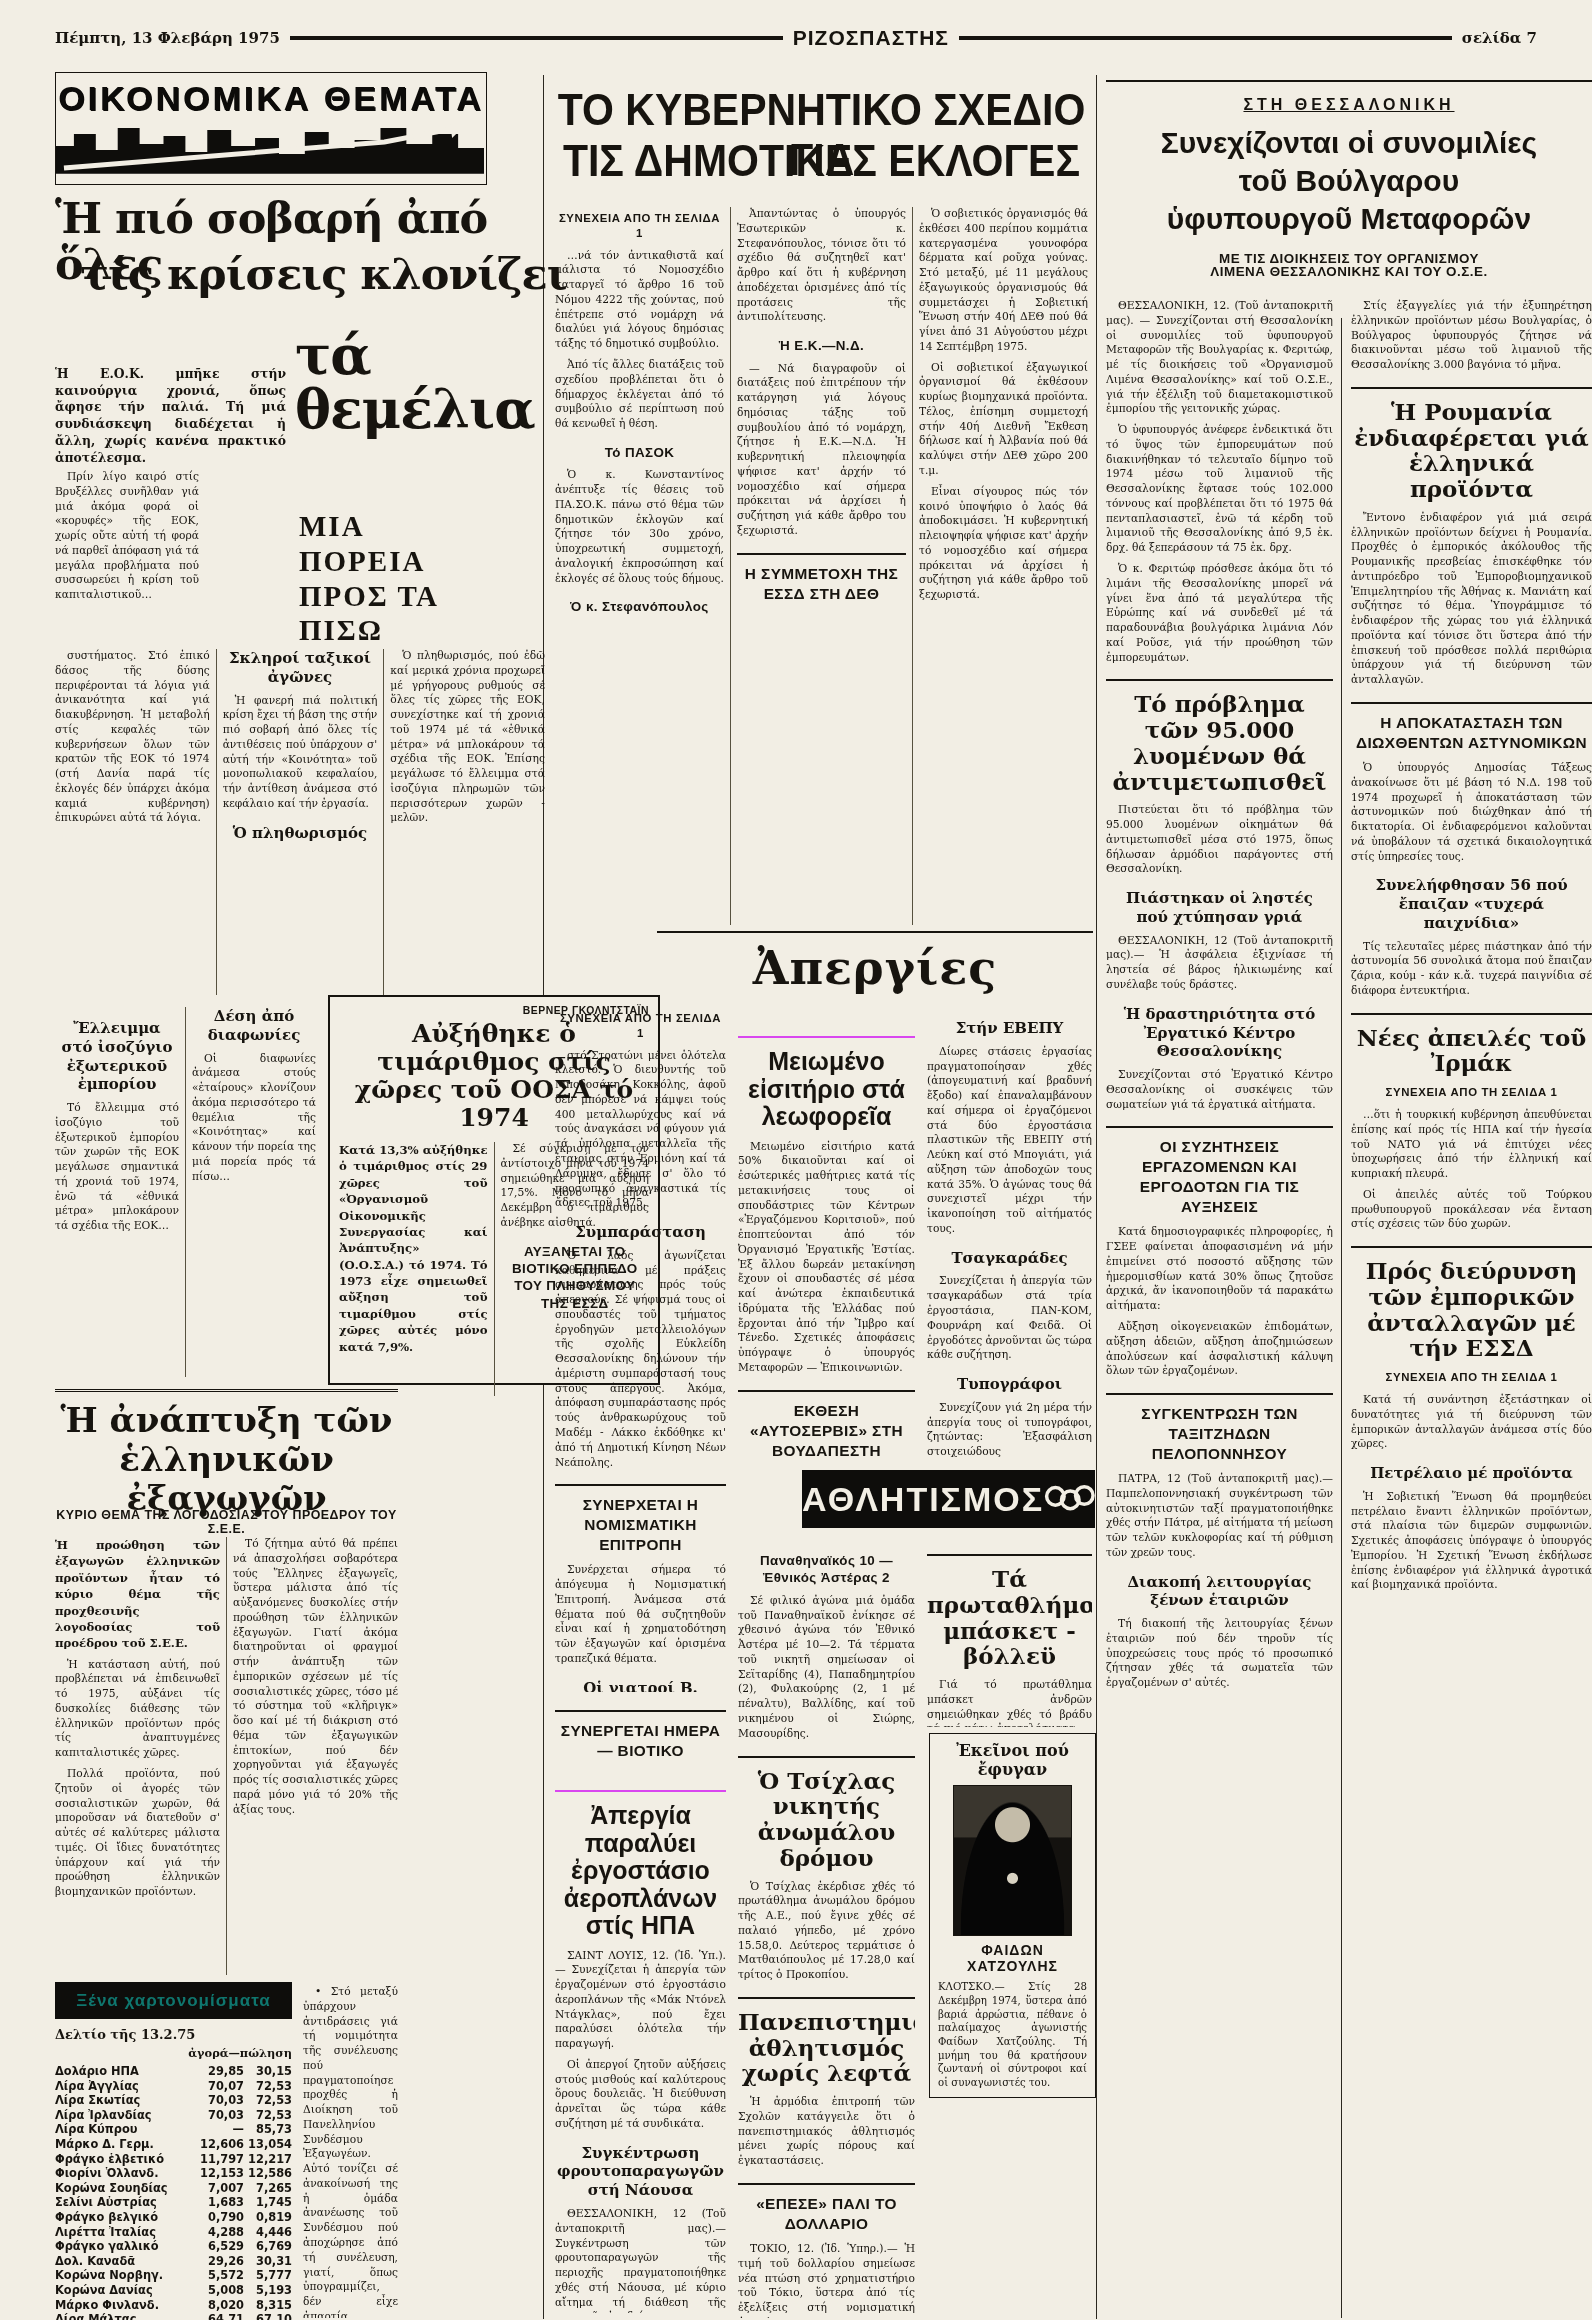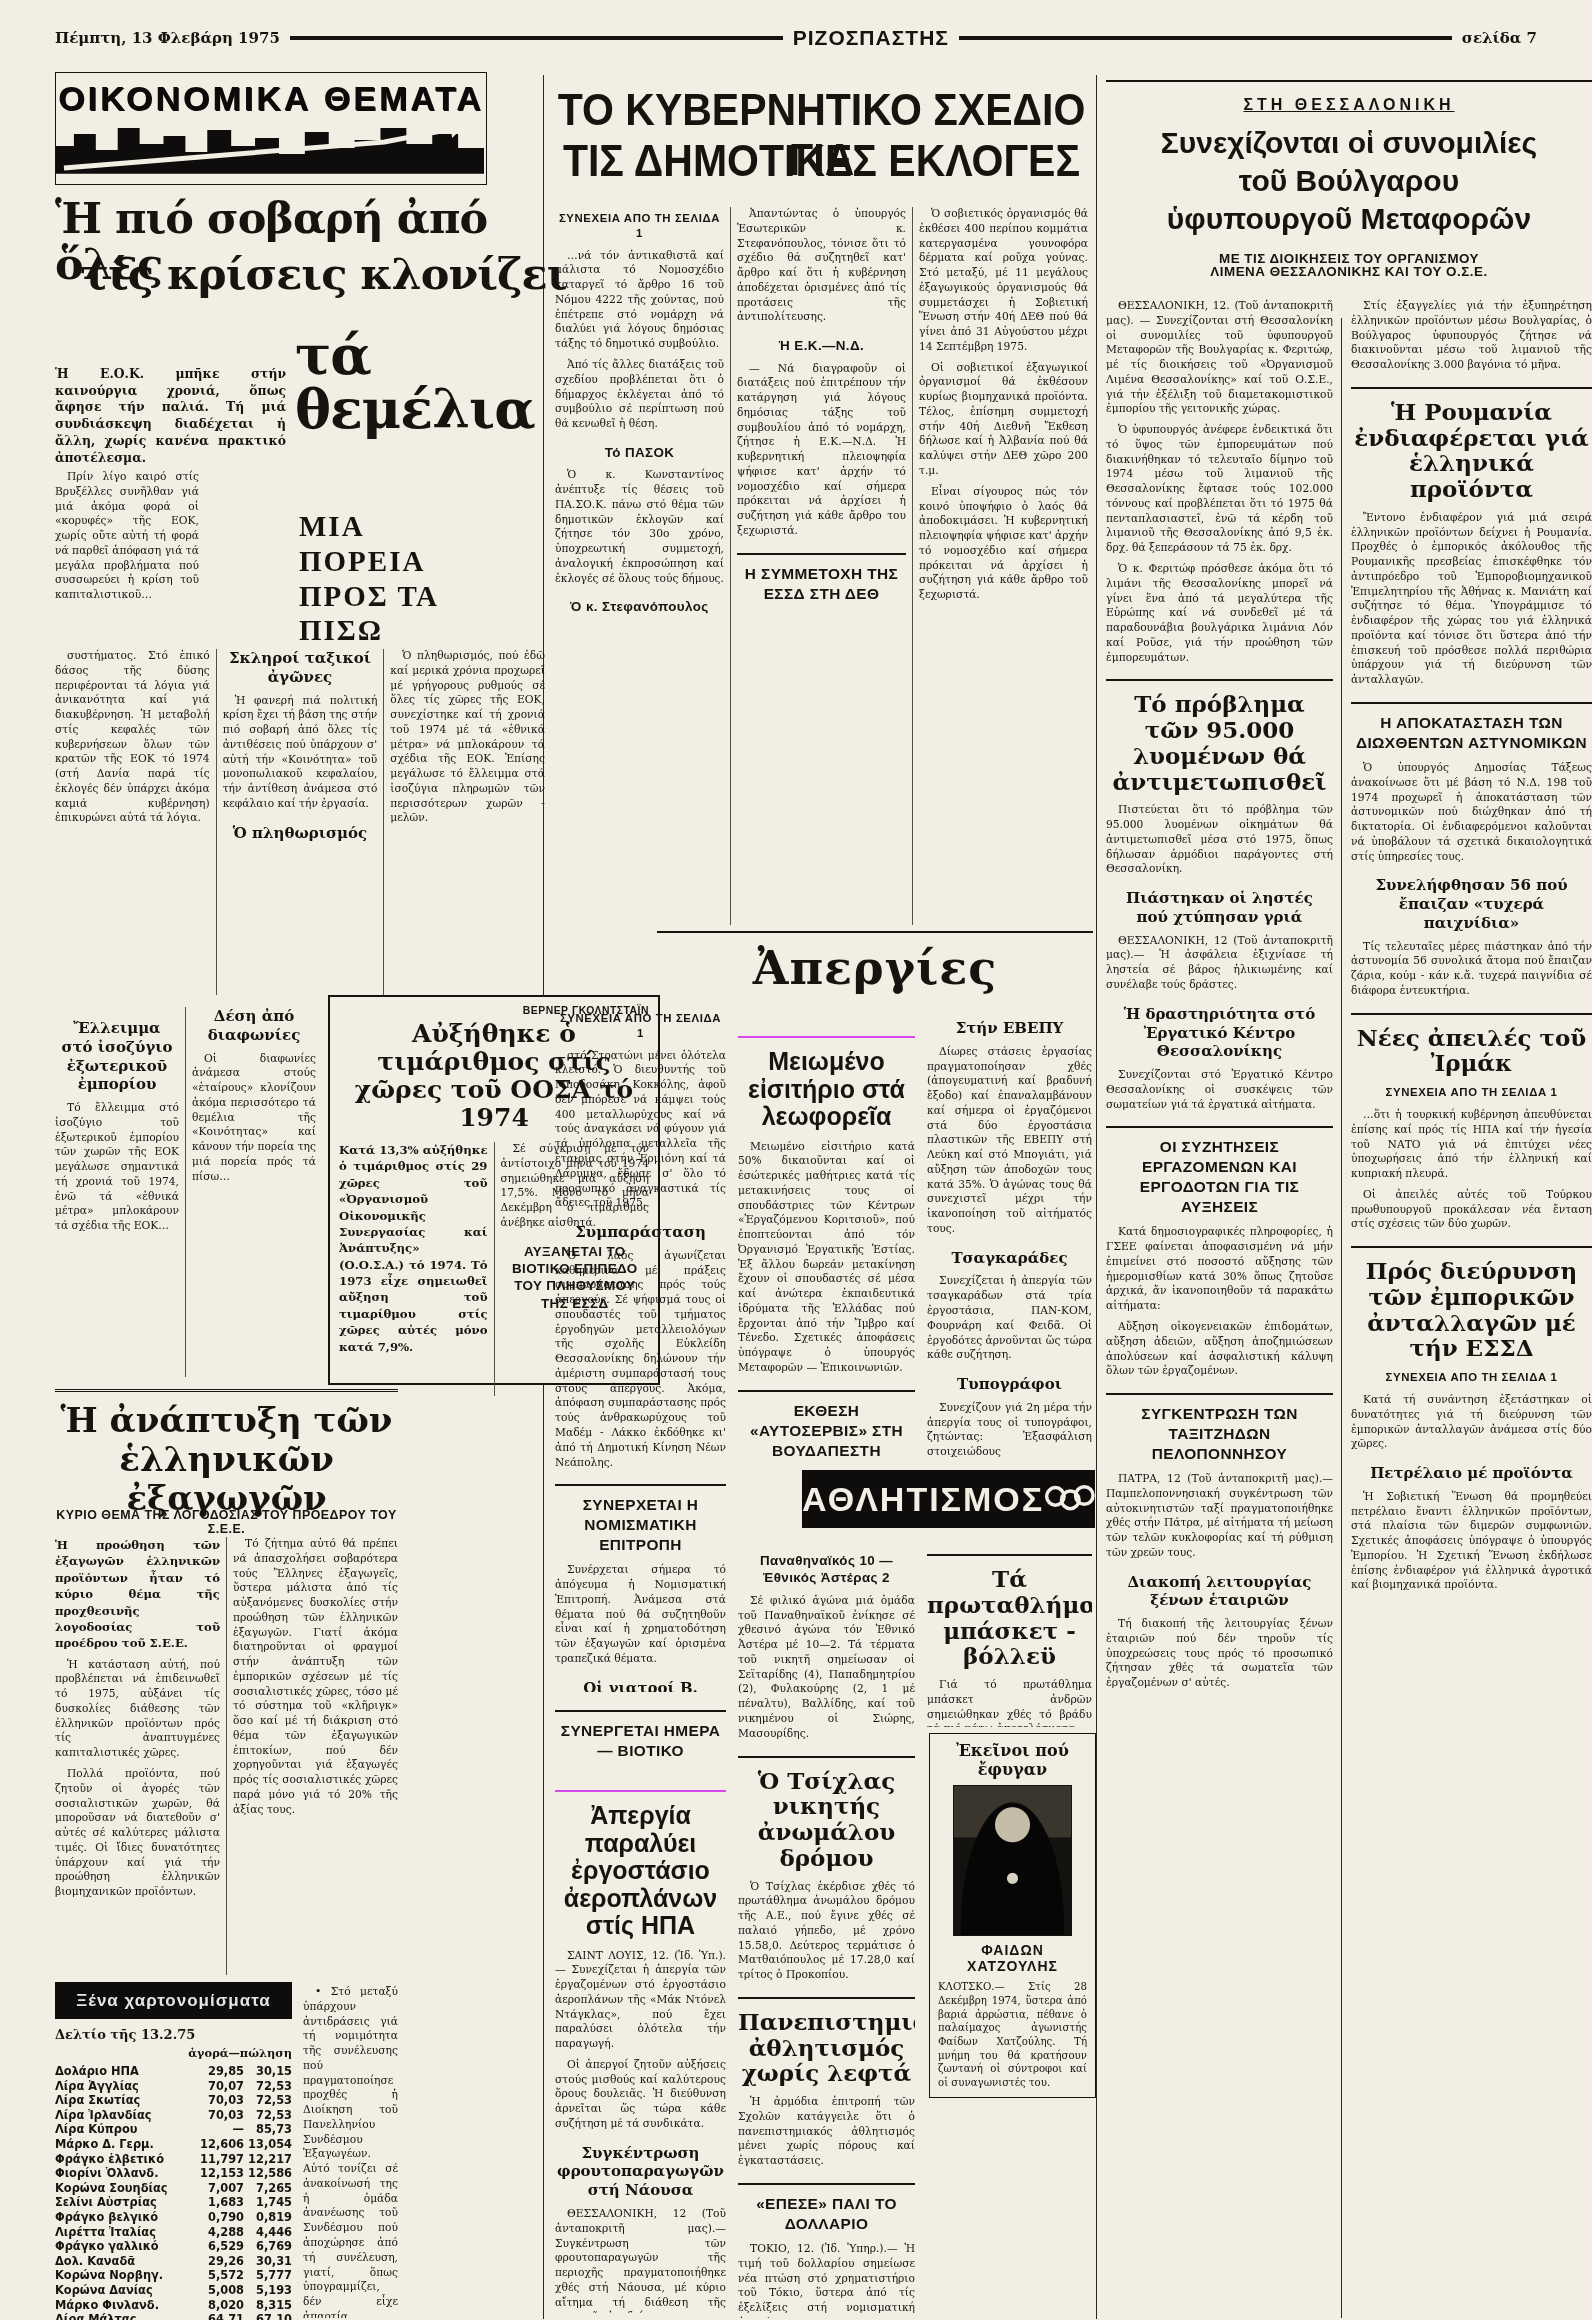--- a/index.html
+++ b/index.html
@@ -47,21 +47,21 @@
   
   .oosa-box{border:2px solid #17140f;padding:8px 9px;background:#f2eee4;}
   .oosa-byline{font:bold 10.4px "Liberation Sans",sans-serif;text-align:right;letter-spacing:0.5px;margin-bottom:4px;}
   .oosa-head{font:bold 25px/1.12 "DejaVu Serif",serif;text-align:center;margin:2px 0 10px;}
   
   .exp-rule{border-top:3px double #17140f;}
   .exp-head{font:bold 34px/1.15 "DejaVu Serif",serif;text-align:center;letter-spacing:0;}
   .exp-kicker{font:bold 12.4px "Liberation Sans",sans-serif;text-align:center;letter-spacing:0.5px;margin-top:8px;}
   
   .cur-box{background:#f2eee4;}
-  .cur-title{background:#0e0d0b;color:#e5e5e5;font:bold 17px/1 "Liberation Sans",sans-serif;text-align:center;
+  .cur-title{background:#0e0d0b;color:#0f766e;font:bold 17px/1 "Liberation Sans",sans-serif;text-align:center;
              padding:8px 4px;letter-spacing:1px;border:2px solid #0e0d0b;}
   .cur-bull{font:bold 13px "DejaVu Serif",serif;text-align:left;margin:8px 0 4px;}
   .cur-colhead{font:bold 11.4px "DejaVu Serif",serif;text-align:right;margin-bottom:4px;}
   .crow{display:flex;font:bold 11.4px/1.28 "DejaVu Sans",sans-serif;}
   .crow .cn{flex:1;white-space:nowrap;overflow:hidden;}
   .crow .cb,.crow .cs{width:48px;text-align:right;}
   
   .th-kicker{font:bold 16px "Liberation Sans",sans-serif;text-align:center;letter-spacing:4px;}
   .th-head{font:bold 30px/1.2 "Liberation Sans",sans-serif;text-align:center;letter-spacing:0;}
   .th-deck{font:bold 13.4px/1.35 "Liberation Sans",sans-serif;text-align:center;letter-spacing:0.5px;margin-top:7px;}

